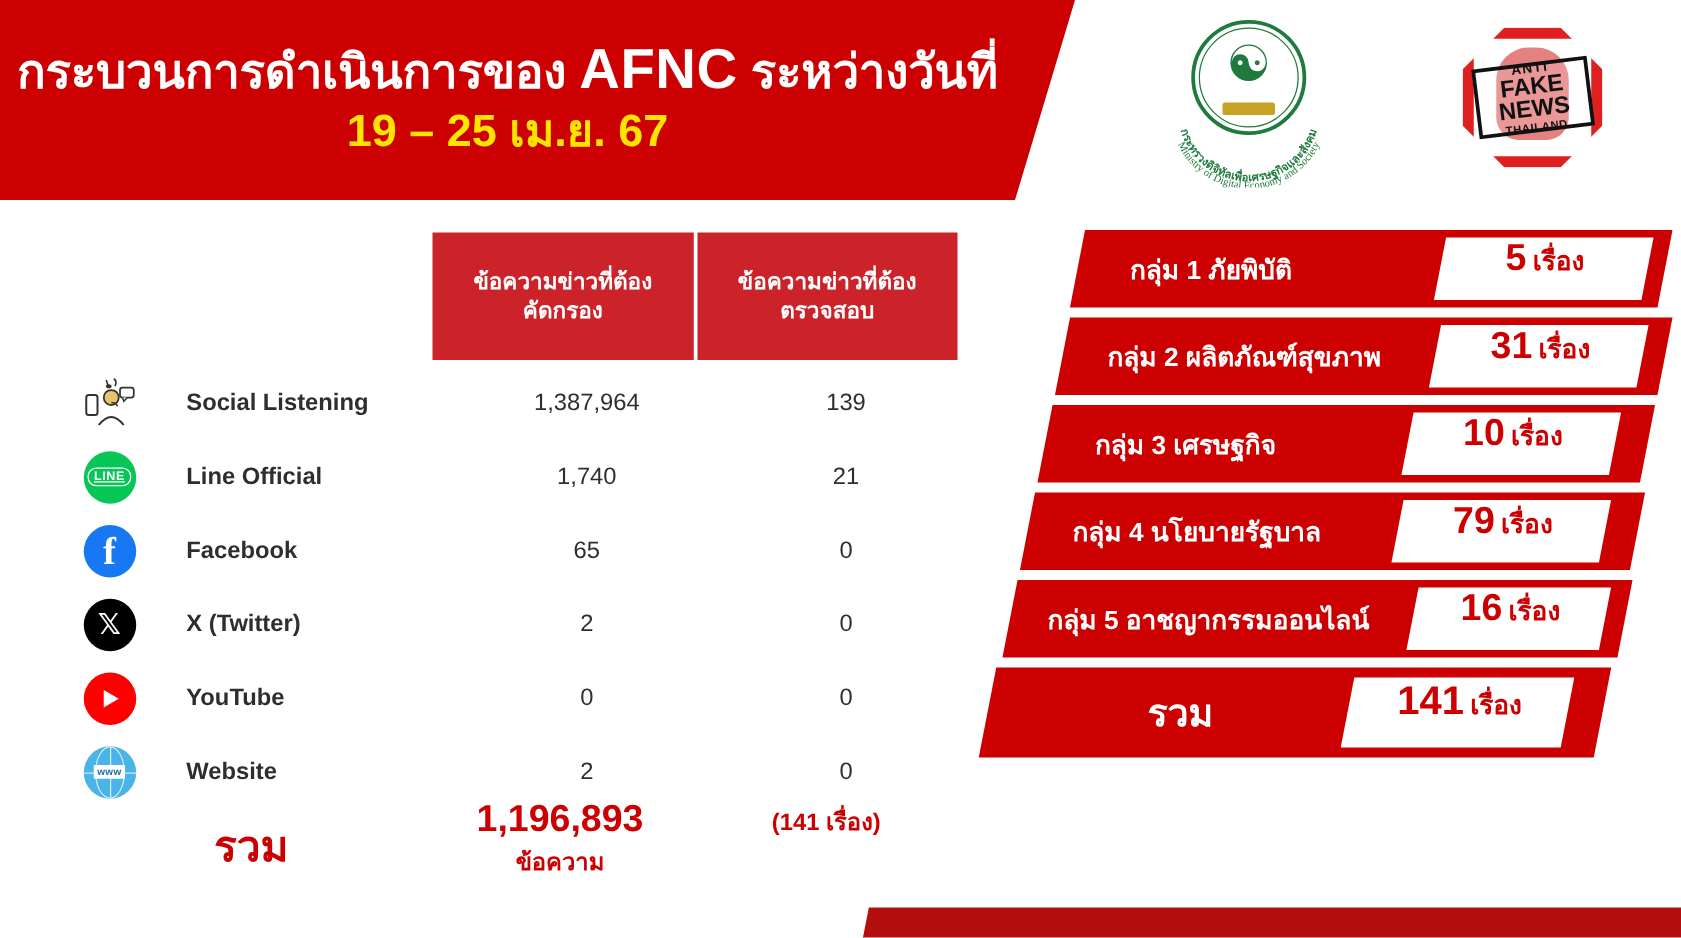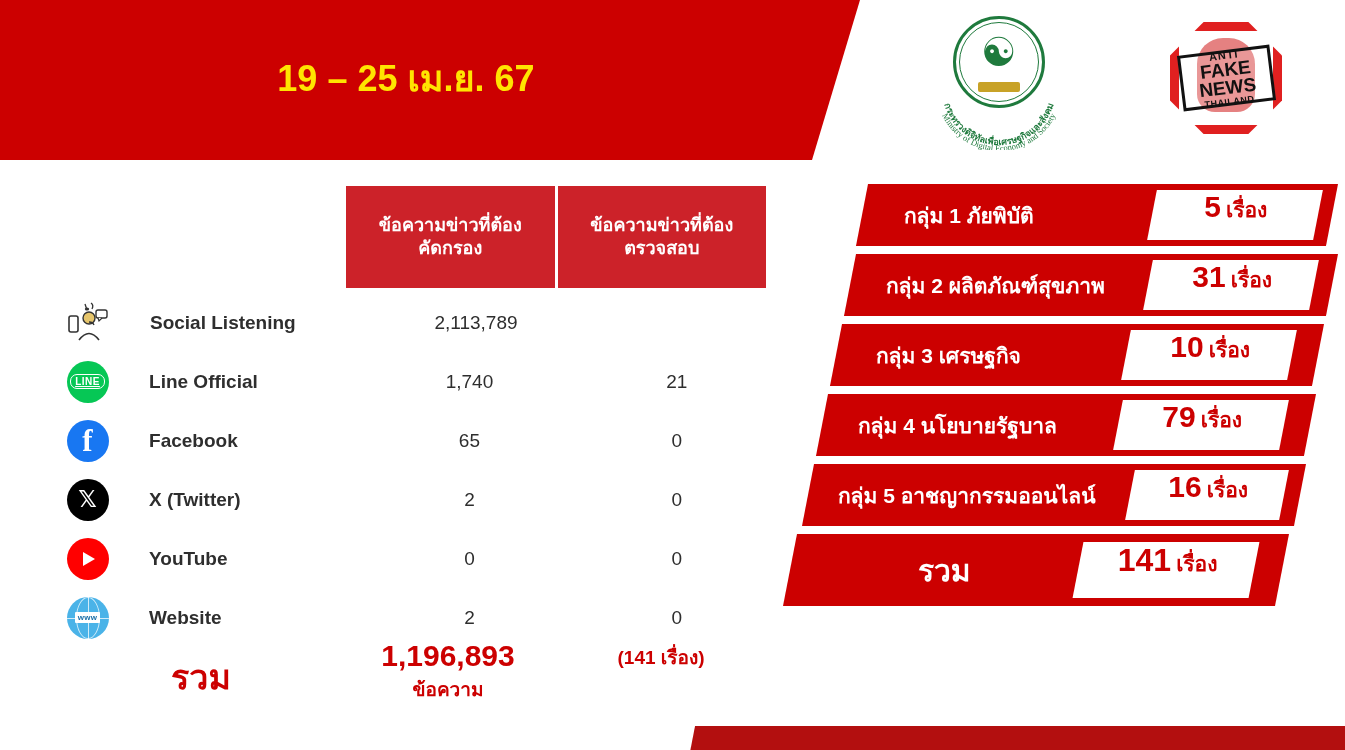--- a/index.html
+++ b/index.html
@@ -181,20 +181,21 @@
     background: #b30f0f; transform: skewX(-11deg); transform-origin: left bottom;
   }
 </style>
 </head>
 <body>
 
 <div id="root">
 
   <div class="banner"></div>
   <div class="banner-text">
+    <div class="title-line1"><span>กระบวนการดำเนินการของ </span><span class="afnc">AFNC</span><span> ระหว่างวันที่</span></div>
     <div class="title-line2">19 – 25 เม.ย. 67</div>
   </div>
 
   <div class="logos">
 
     <div class="logo logo-mdes">
       <div class="ring"></div>
       <div class="deva">☯</div>
       <div class="pedestal"></div>
       <svg class="arcwrap" viewBox="0 0 130 140">
@@ -245,21 +246,22 @@
             <path d="M14 40 q10 -13 20 0" fill="#fff" stroke="#333" stroke-width="1.6"></path>
             <path d="M24 22 q4 0 5 3" stroke="#333" stroke-width="1.3" fill="none"></path>
             <path d="M20 4 l2 6 M26 3 q3 2 1 6" stroke="#333" stroke-width="1.3" fill="none"></path>
             <ellipse cx="22" cy="9" rx="2.2" ry="1.6" fill="#333"></ellipse>
             <rect x="31" y="10" width="11" height="8" rx="2" fill="#fff" stroke="#333" stroke-width="1.4"></rect>
             <path d="M33 18 l1 3 l3 -3" fill="#fff" stroke="#333" stroke-width="1.2"></path>
           </svg>
         </div>
       </div>
       <div class="row-label">Social Listening</div>
-      <div class="cell c1">2,113,789</div>
+      <div class="cell c1">1,387,964</div>
+      <div class="cell c2">139</div>
     </div>
 
     <div class="row">
       <div class="row-icon">
         <div class="ic ic-line">
             <span class="lbl">LINE</span>
           </div>
       </div>
       <div class="row-label">Line Official</div>
       <div class="cell c1">1,740</div>

